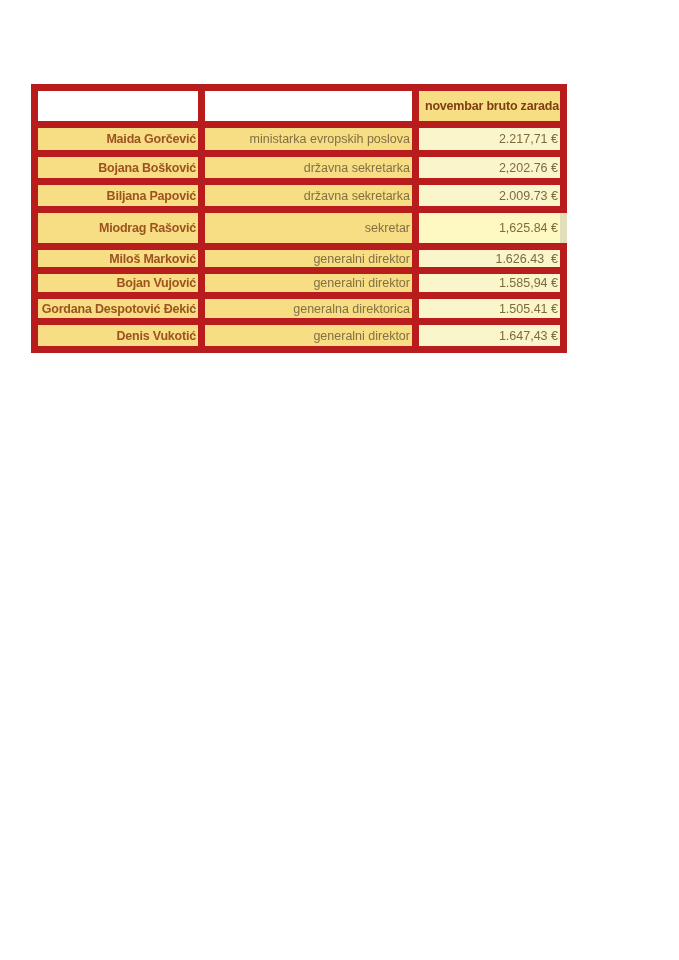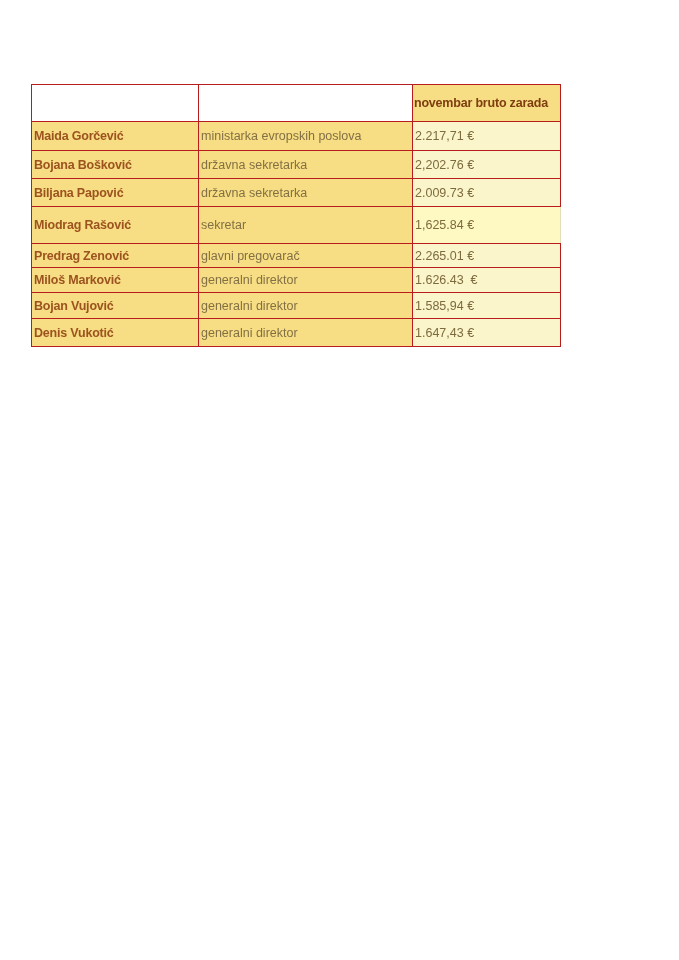--- a/index.html
+++ b/index.html
@@ -20,22 +20,22 @@
   }
   table.salary-table {
     border-collapse: collapse;
     table-layout: fixed;
     width: 529px;
   }
   col.c-name     { width: 167px; }
   col.c-position { width: 214px; }
   col.c-salary   { width: 148px; }
   td {
-    border: 1px solid #b91c1c;
-    text-align: left;
+    border: 7px solid #b91c1c;
+    text-align: right;
     vertical-align: middle;
     font-size: 12.5px;
     padding: 0 2px;
     overflow: hidden;
   }
   thead tr { height: 37px; }
   thead td.blank-head { background: #ffffff; }
   thead td.salary-head {
     background: #f7dd83;
     color: #7e3e10;
@@ -108,33 +108,33 @@
           <td class="name-cell">Biljana Papović</td>
           <td class="position-cell">državna sekretarka</td>
           <td class="salary-cell">2.009.73 €</td>
         </tr>
         <tr>
           <td class="name-cell">Miodrag Rašović</td>
           <td class="position-cell">sekretar</td>
           <td class="salary-cell">1,625.84 €</td>
         </tr>
         <tr>
-          <td class="name-cell">Predrag Zenović</td>
-          <td class="position-cell">glavni pregovarač</td>
-          <td class="salary-cell">2.265.01 €</td>
-        </tr>
-        <tr>
           <td class="name-cell">Miloš Marković</td>
           <td class="position-cell">generalni direktor</td>
           <td class="salary-cell">1.626.43  €</td>
         </tr>
         <tr>
           <td class="name-cell">Bojan Vujović</td>
           <td class="position-cell">generalni direktor</td>
           <td class="salary-cell">1.585,94 €</td>
+        </tr>
+        <tr>
+          <td class="name-cell">Gordana Despotović Đekić</td>
+          <td class="position-cell">generalna direktorica</td>
+          <td class="salary-cell">1.505.41 €</td>
         </tr>
         <tr>
           <td class="name-cell">Denis Vukotić</td>
           <td class="position-cell">generalni direktor</td>
           <td class="salary-cell">1.647,43 €</td>
         </tr>
       </tbody>
     </table>
   </div>
 </div>

